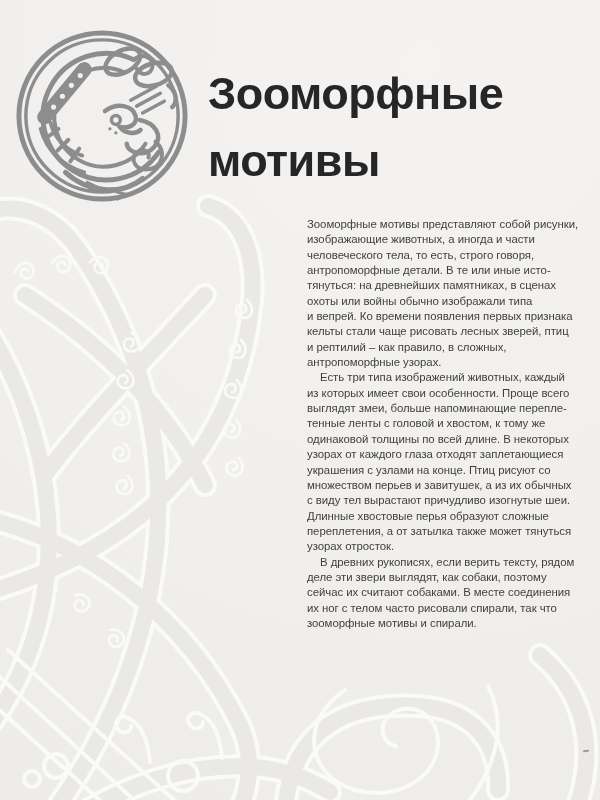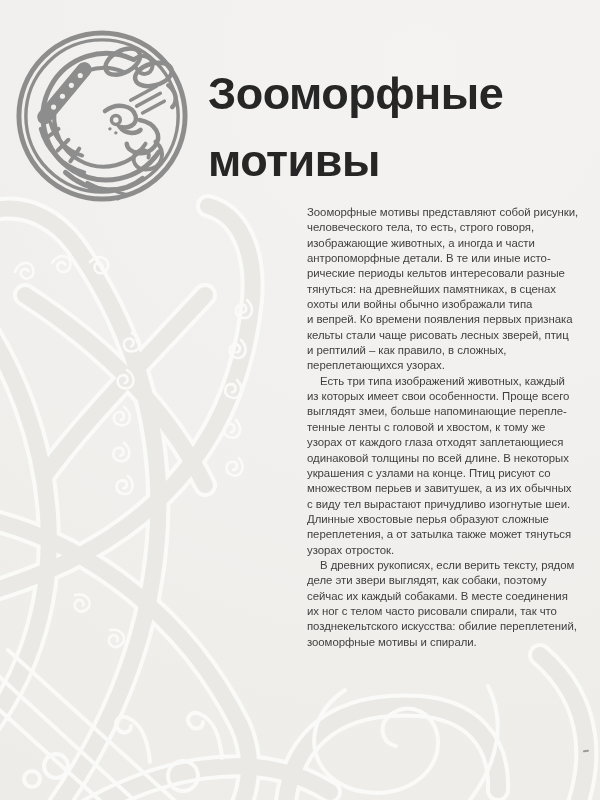--- a/index.html
+++ b/index.html
@@ -18,21 +18,21 @@
   .orn{stroke:var(--ornament,#8d8d8d);fill:none;stroke-linecap:round;}
   .orn-fill{fill:var(--ornament,#8d8d8d);stroke:none;}
   .paper-fill{fill:var(--paper,#f1f0ee);stroke:none;}
   .title{
     position:absolute;left:208px;top:60px;margin:0;
     font-size:45px;font-weight:700;letter-spacing:-0.5px;
     line-height:67px;color:var(--title_ink,#262626);
   }
   .title span{display:block;}
   .body{
-    position:absolute;left:307px;top:205px;width:288px;
+    position:absolute;left:307px;top:217px;width:288px;
     font-size:11.4px;line-height:15.35px;letter-spacing:-0.05px;
     color:var(--ink,#3f3f3f);
   }
   .para{margin:0;}
   .line{white-space:nowrap;}
   .para.indent .line:first-child{padding-left:13px;}
   .speck{
     position:absolute;left:583px;top:750px;width:6px;height:2px;
     background:#9a9a9a;border-radius:1px;transform:rotate(-8deg);
   }
@@ -143,50 +143,48 @@
   </svg>
 
   <h1 class="title">
     <span>Зооморфные</span>
     <span>мотивы</span>
   </h1>
 
   <div class="body">
       <div class="para">
         <div class="line">Зооморфные мотивы представляют собой рисунки,</div>
+        <div class="line">изображающие животных, а иногда и части</div>
         <div class="line">человеческого тела, то есть, строго говоря,</div>
-        <div class="line">изображающие животных, а иногда и части</div>
         <div class="line">антропоморфные детали. В те или иные исто-</div>
-        <div class="line">рические периоды кельтов интересовали разные</div>
         <div class="line">тянуться: на древнейших памятниках, в сценах</div>
         <div class="line">охоты или войны обычно изображали типа</div>
         <div class="line">и вепрей. Ко времени появления первых признака</div>
         <div class="line">кельты стали чаще рисовать лесных зверей, птиц</div>
         <div class="line">и рептилий – как правило, в сложных,</div>
-        <div class="line">переплетающихся узорах.</div>
+        <div class="line">антропоморфные узорах.</div>
       </div>
       <div class="para indent">
         <div class="line">Есть три типа изображений животных, каждый</div>
         <div class="line">из которых имеет свои особенности. Проще всего</div>
         <div class="line">выглядят змеи, больше напоминающие перепле-</div>
         <div class="line">тенные ленты с головой и хвостом, к тому же</div>
+        <div class="line">одинаковой толщины по всей длине. В некоторых</div>
         <div class="line">узорах от каждого глаза отходят заплетающиеся</div>
-        <div class="line">одинаковой толщины по всей длине. В некоторых</div>
         <div class="line">украшения с узлами на конце. Птиц рисуют со</div>
         <div class="line">множеством перьев и завитушек, а из их обычных</div>
         <div class="line">с виду тел вырастают причудливо изогнутые шеи.</div>
         <div class="line">Длинные хвостовые перья образуют сложные</div>
         <div class="line">переплетения, а от затылка также может тянуться</div>
         <div class="line">узорах отросток.</div>
       </div>
       <div class="para indent">
         <div class="line">В древних рукописях, если верить тексту, рядом</div>
         <div class="line">деле эти звери выглядят, как собаки, поэтому</div>
-        <div class="line">сейчас их каждый собаками. В месте соединения</div>
+        <div class="line">сейчас их считают собаками. В месте соединения</div>
         <div class="line">их ног с телом часто рисовали спирали, так что</div>
-        <div class="line">позднекельтского искусства: обилие переплетений,</div>
         <div class="line">зооморфные мотивы и спирали.</div>
       </div>
     </div>
 
   <div class="speck"></div>
 
 </div>
 
 </body></html>

